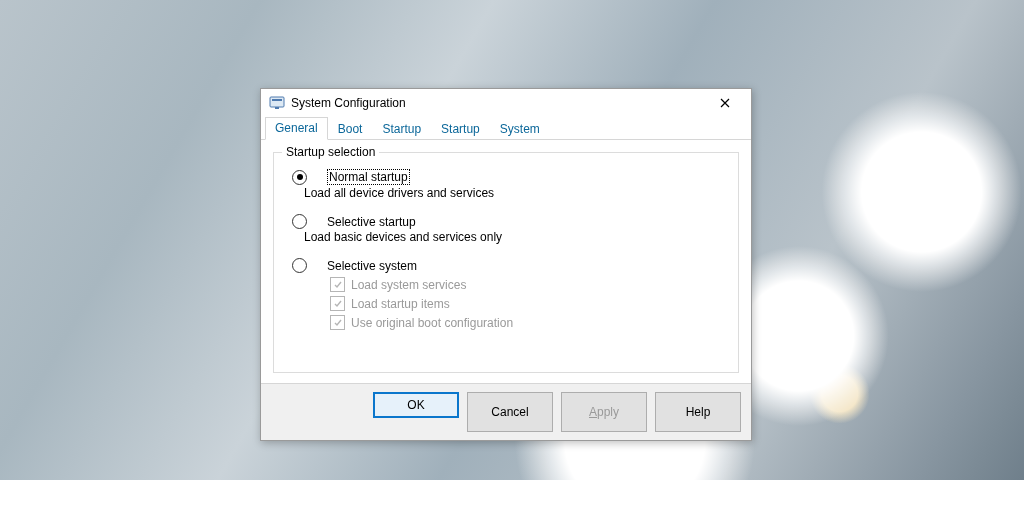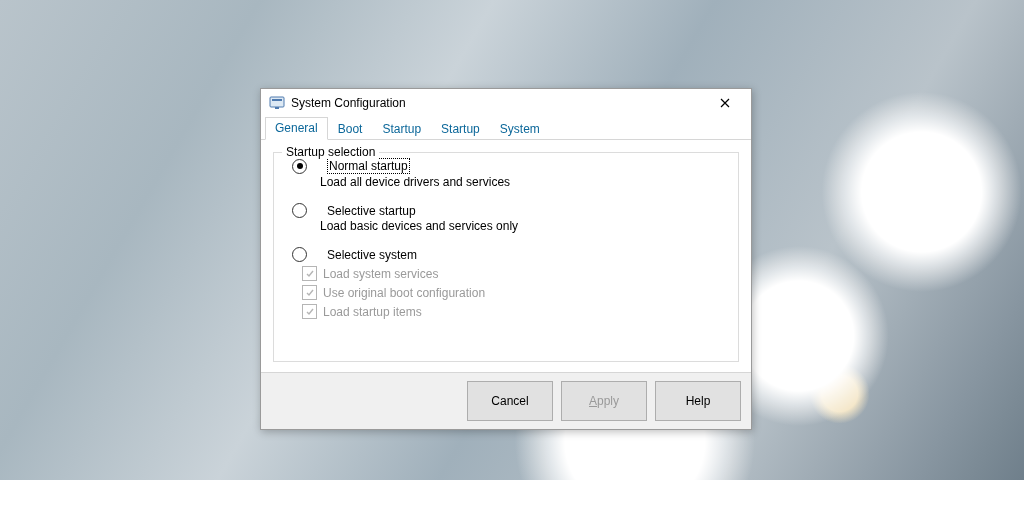--- a/index.html
+++ b/index.html
@@ -14,29 +14,29 @@
   .window{position:absolute;left:260px;top:88px;width:490px;background:#fff;border:1px solid #9a9a9a;box-shadow:1px 2px 8px rgba(0,0,0,.25)}
   .titlebar{display:flex;align-items:center;height:28px;padding:0 6px 0 8px;background:#fff}
   .titlebar .icon{width:16px;height:16px;margin-right:6px;display:flex;align-items:center;justify-content:center}
   .titlebar .title{flex:1;font-size:12px}
   .titlebar .close{width:40px;height:22px;display:flex;align-items:center;justify-content:center;cursor:default}
   .titlebar .close svg{width:10px;height:10px}
   .tabstrip{display:flex;align-items:flex-end;height:22px;padding:0 4px;border-bottom:1px solid #d6d6d6;background:#fff}
   .tab{padding:3px 9px 4px;border:1px solid transparent;border-bottom:none;color:#0369a1;position:relative;top:1px;cursor:default;font-size:12px}
   .tab.active{background:#fff;border-color:#d6d6d6;border-bottom:1px solid #fff}
   .client{background:#fff;padding:12px 12px 10px}
-  .groupbox{border:1px solid #dcdcdc;padding:3px 12px 12px;position:relative}
+  .groupbox{border:1px solid #dcdcdc;padding:14px 12px 12px;position:relative}
   .groupbox .legend{position:absolute;top:-8px;left:8px;background:#fff;padding:0 4px;font-size:12px}
   .opt{margin:2px 0 2px 6px}
   .opt .row{display:flex;align-items:center;gap:20px}
-  .opt .desc{margin-left:28px;color:#000;margin-top:1px}
+  .opt .desc{margin-left:12px;color:#000;margin-top:1px}
   .radio{width:13px;height:13px;border:1px solid #333;border-radius:50%;display:inline-flex;align-items:center;justify-content:center;background:#fff}
   .radio.checked::after{content:"";width:6px;height:6px;border-radius:50%;background:#000}
   .dotted{border:1px dotted #000;padding:0 1px}
-  .sub{margin:4px 0 4px 16px;display:flex;align-items:center;gap:6px;color:#9a9a9a}
+  .sub{margin:4px 0 4px 44px;display:flex;align-items:center;gap:6px;color:#9a9a9a}
   .chk{width:13px;height:13px;border:1px solid #b5b5b5;background:#fff;display:inline-flex;align-items:center;justify-content:center}
   .chk svg{width:10px;height:10px}
   .btnbar{background:#f0f0f0;border-top:1px solid #d6d6d6;padding:8px 10px;display:flex;justify-content:flex-end;gap:8px}
   .btn{min-width:64px;height:22px;border:1px solid #adadad;background:#e1e1e1;font-size:12px;display:inline-flex;align-items:center;justify-content:center;padding:8px 10px;cursor:default}
   .btn.primary{border:2px solid #0078d7;background:#e5f1fb;padding:0 9px}
   .btn.disabled{color:#9a9a9a}
   .spacer2{height:10px}
   .underline-accesskey{text-decoration:underline}
 </style>
 </head>
@@ -108,36 +108,37 @@
               </svg>
           </span>
           <span>Load system services</span>
         </div>
         <div class="sub">
           <span class="chk">
             <svg viewBox="0 0 10 10">
                 <path d="M2 5 L4 7 L8 2" stroke="#b5b5b5" stroke-width="1.4" fill="none"></path>
               </svg>
           </span>
-          <span>Use original boot configuration</span>
+          <span>Load startup items</span>
         </div>
         <div class="sub">
           <span class="chk">
             <svg viewBox="0 0 10 10">
                 <path d="M2 5 L4 7 L8 2" stroke="#b5b5b5" stroke-width="1.4" fill="none"></path>
               </svg>
           </span>
-          <span>Load startup items</span>
+          <span>Use original boot configuration</span>
         </div>
 
         <div style="height:26px"></div>
       </div>
     </div>
 
     <div class="btnbar">
+      <div class="btn primary">OK</div>
       <div class="btn">Cancel</div>
       <div class="btn disabled">
           <span class="underline-accesskey">A</span>
           <span>pply</span>
         </div>
       <div class="btn">Help</div>
     </div>
   </div>
 </div>
 

